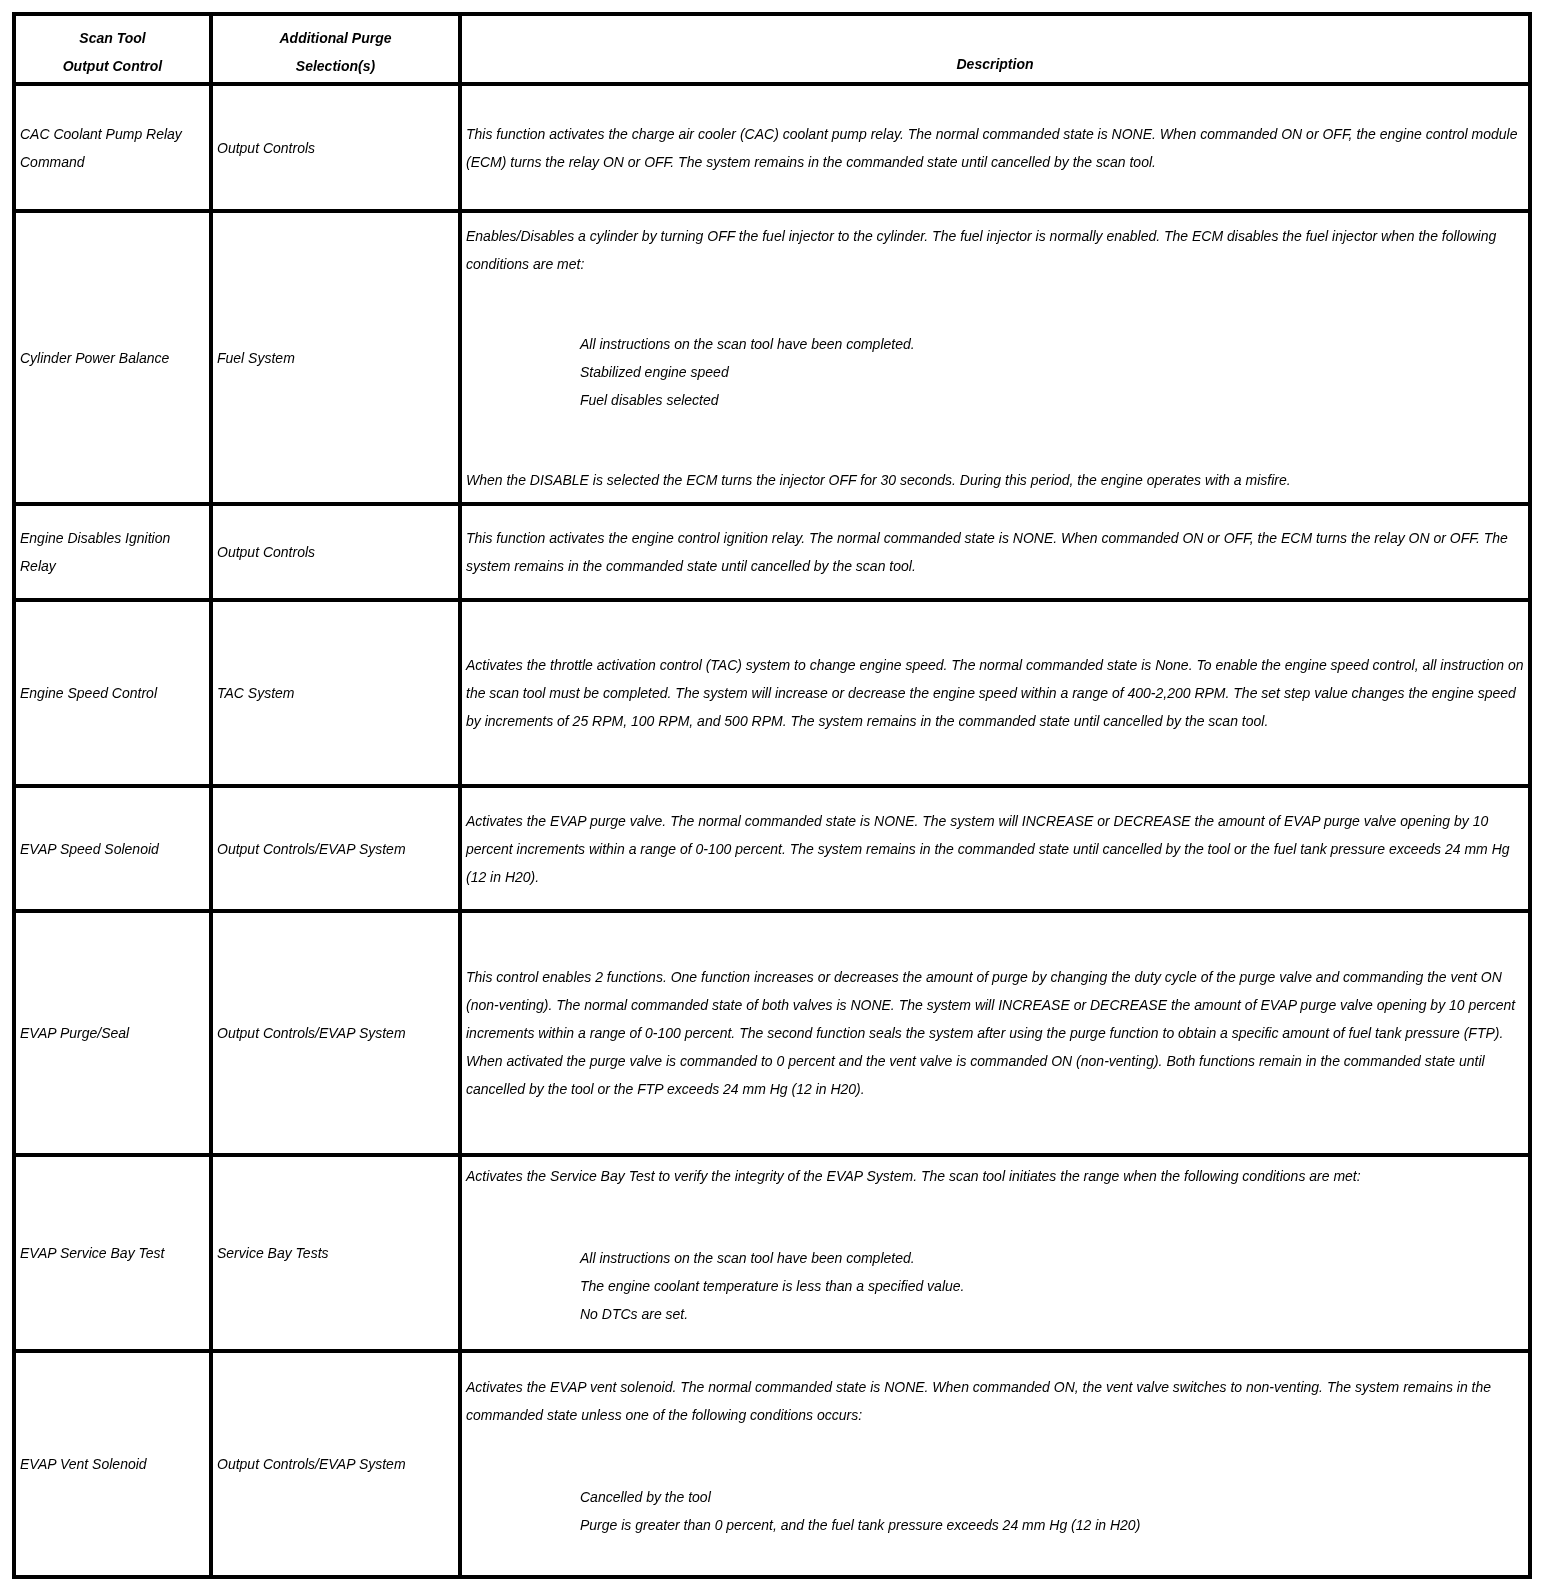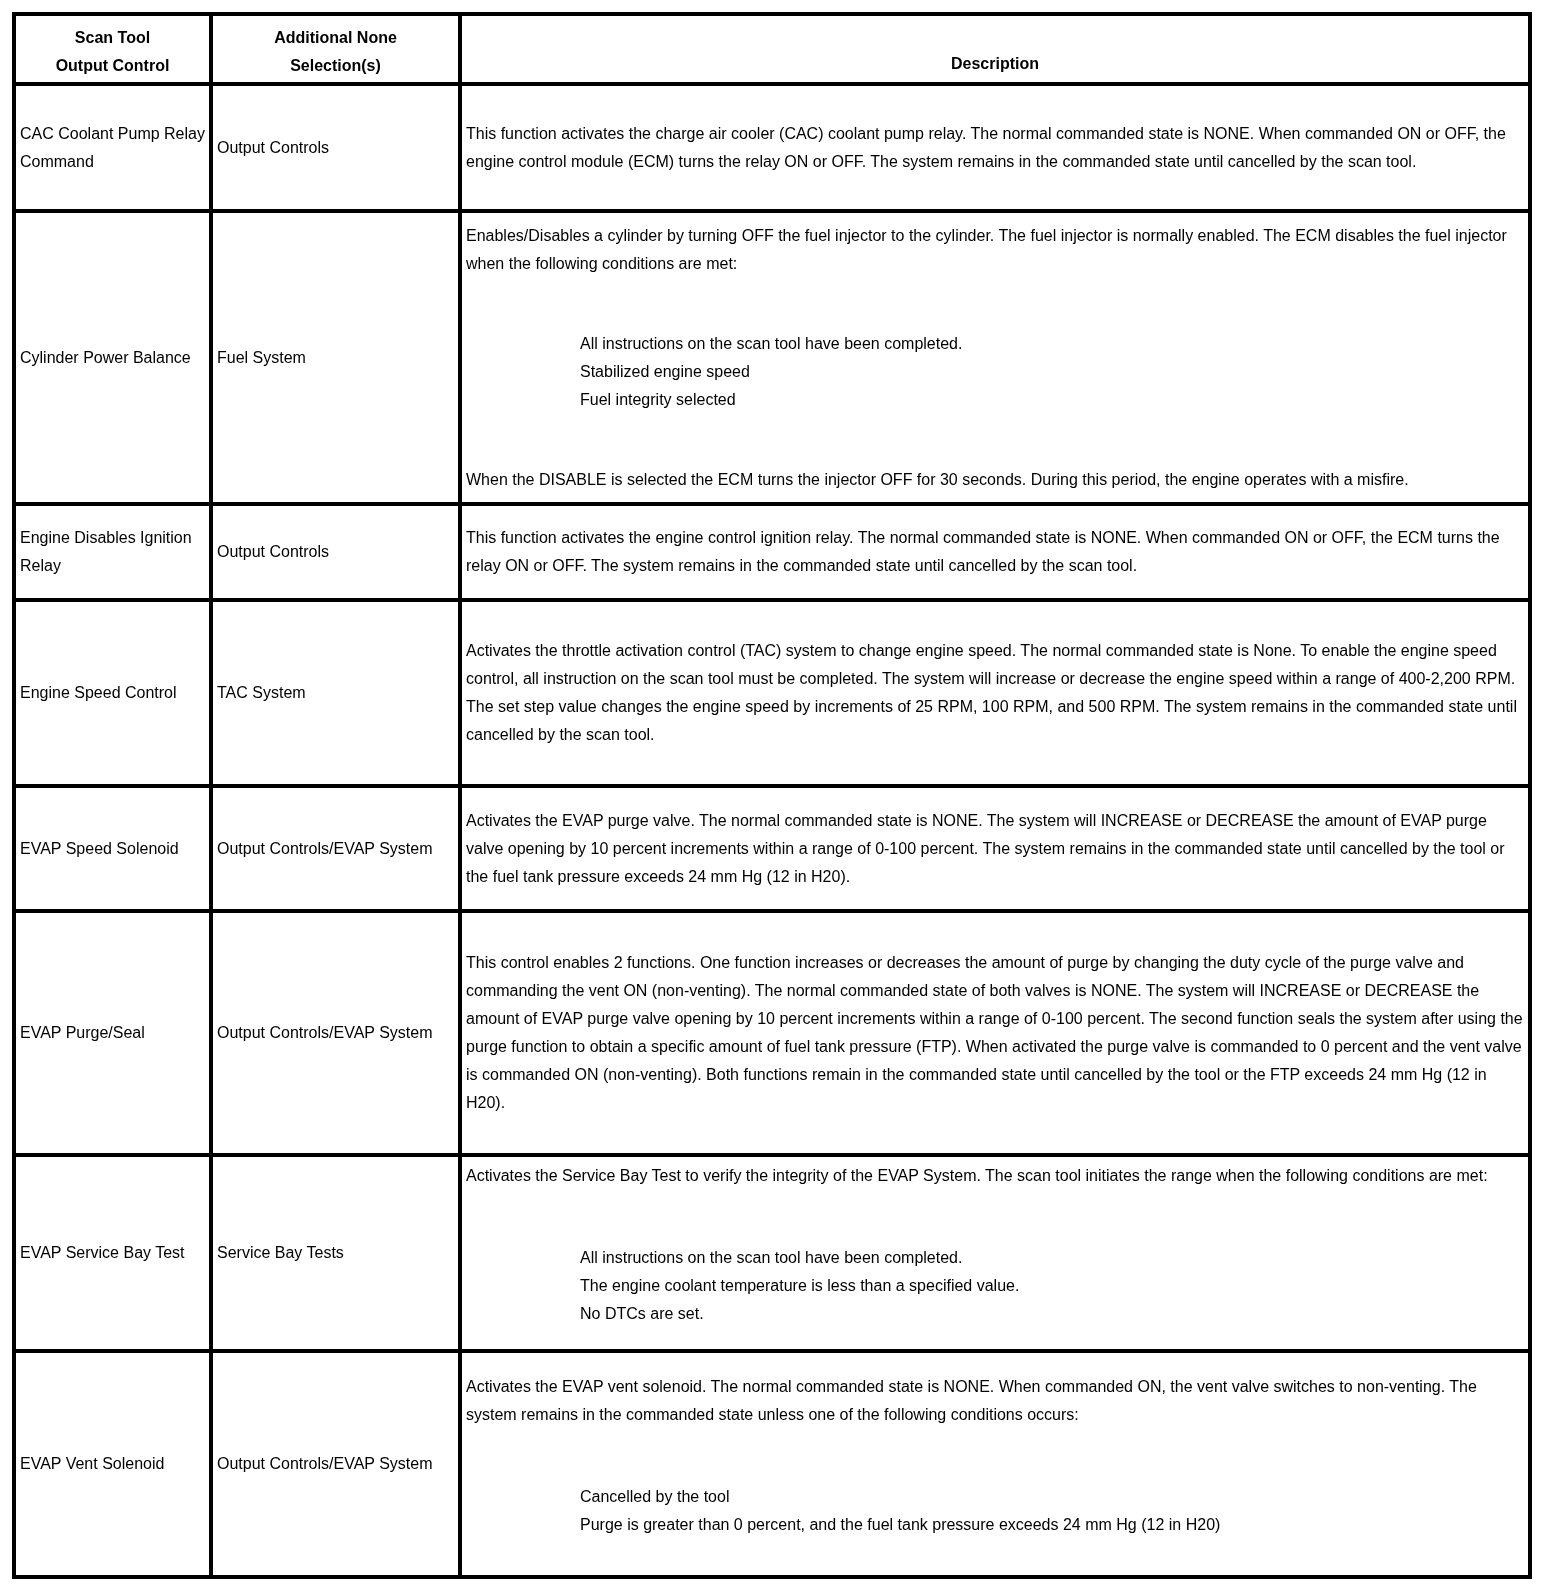--- a/index.html
+++ b/index.html
@@ -9,24 +9,25 @@
     position: absolute; left: 12px; top: 12px;
     width: 1516px;
     border-collapse: collapse;
     table-layout: fixed;
     border: 4px solid #000;
   }
   table.scan td, table.scan th {
     border: 4px solid #000;
     padding: 0 4px;
     vertical-align: middle;
-    font-size: 16px;
+    font-size: 14px;
     line-height: 28px;
     font-weight: normal;
     text-align: left;
+    font-style: italic;
   }
   table.scan th {
     font-weight: bold;
     text-align: center;
     vertical-align: middle;
     line-height: 28px;
     padding-top: 6px;
   }
   table.scan th.desc-head { vertical-align: bottom; padding-bottom: 4px; text-align: center; }
   col.c1 { width: 197px; }
@@ -48,21 +49,21 @@
       <col class="c2">
       <col class="c3">
     </colgroup>
   <thead>
     <tr style="height:70px;">
       <th>
         <span class="para">Scan Tool</span>
         <span class="para">Output Control</span>
       </th>
       <th>
-        <span class="para">Additional None</span>
+        <span class="para">Additional Purge</span>
         <span class="para">Selection(s)</span>
       </th>
       <th class="desc-head">Description</th>
     </tr>
   </thead>
   <tbody>
 
     <tr style="height:127px;">
       <td>CAC Coolant Pump Relay Command</td>
       <td>Output Controls</td>
@@ -73,21 +74,21 @@
 
     <tr style="height:293px;">
       <td>Cylinder Power Balance</td>
       <td>Fuel System</td>
       <td class="desc">
         <span class="para">Enables/Disables a cylinder by turning OFF the fuel injector to the cylinder. The fuel injector is normally enabled. The ECM disables the fuel injector when the following conditions are met:</span>
         <span class="gap-b"></span>
         <ul class="bullets">
           <li>All instructions on the scan tool have been completed.</li>
           <li>Stabilized engine speed</li>
-          <li>Fuel integrity selected</li>
+          <li>Fuel disables selected</li>
         </ul>
         <span class="gap-b"></span>
         <span class="para">When the DISABLE is selected the ECM turns the injector OFF for 30 seconds. During this period, the engine operates with a misfire.</span>
       </td>
     </tr>
 
     <tr style="height:96px;">
       <td>Engine Disables Ignition Relay</td>
       <td>Output Controls</td>
       <td class="desc">

